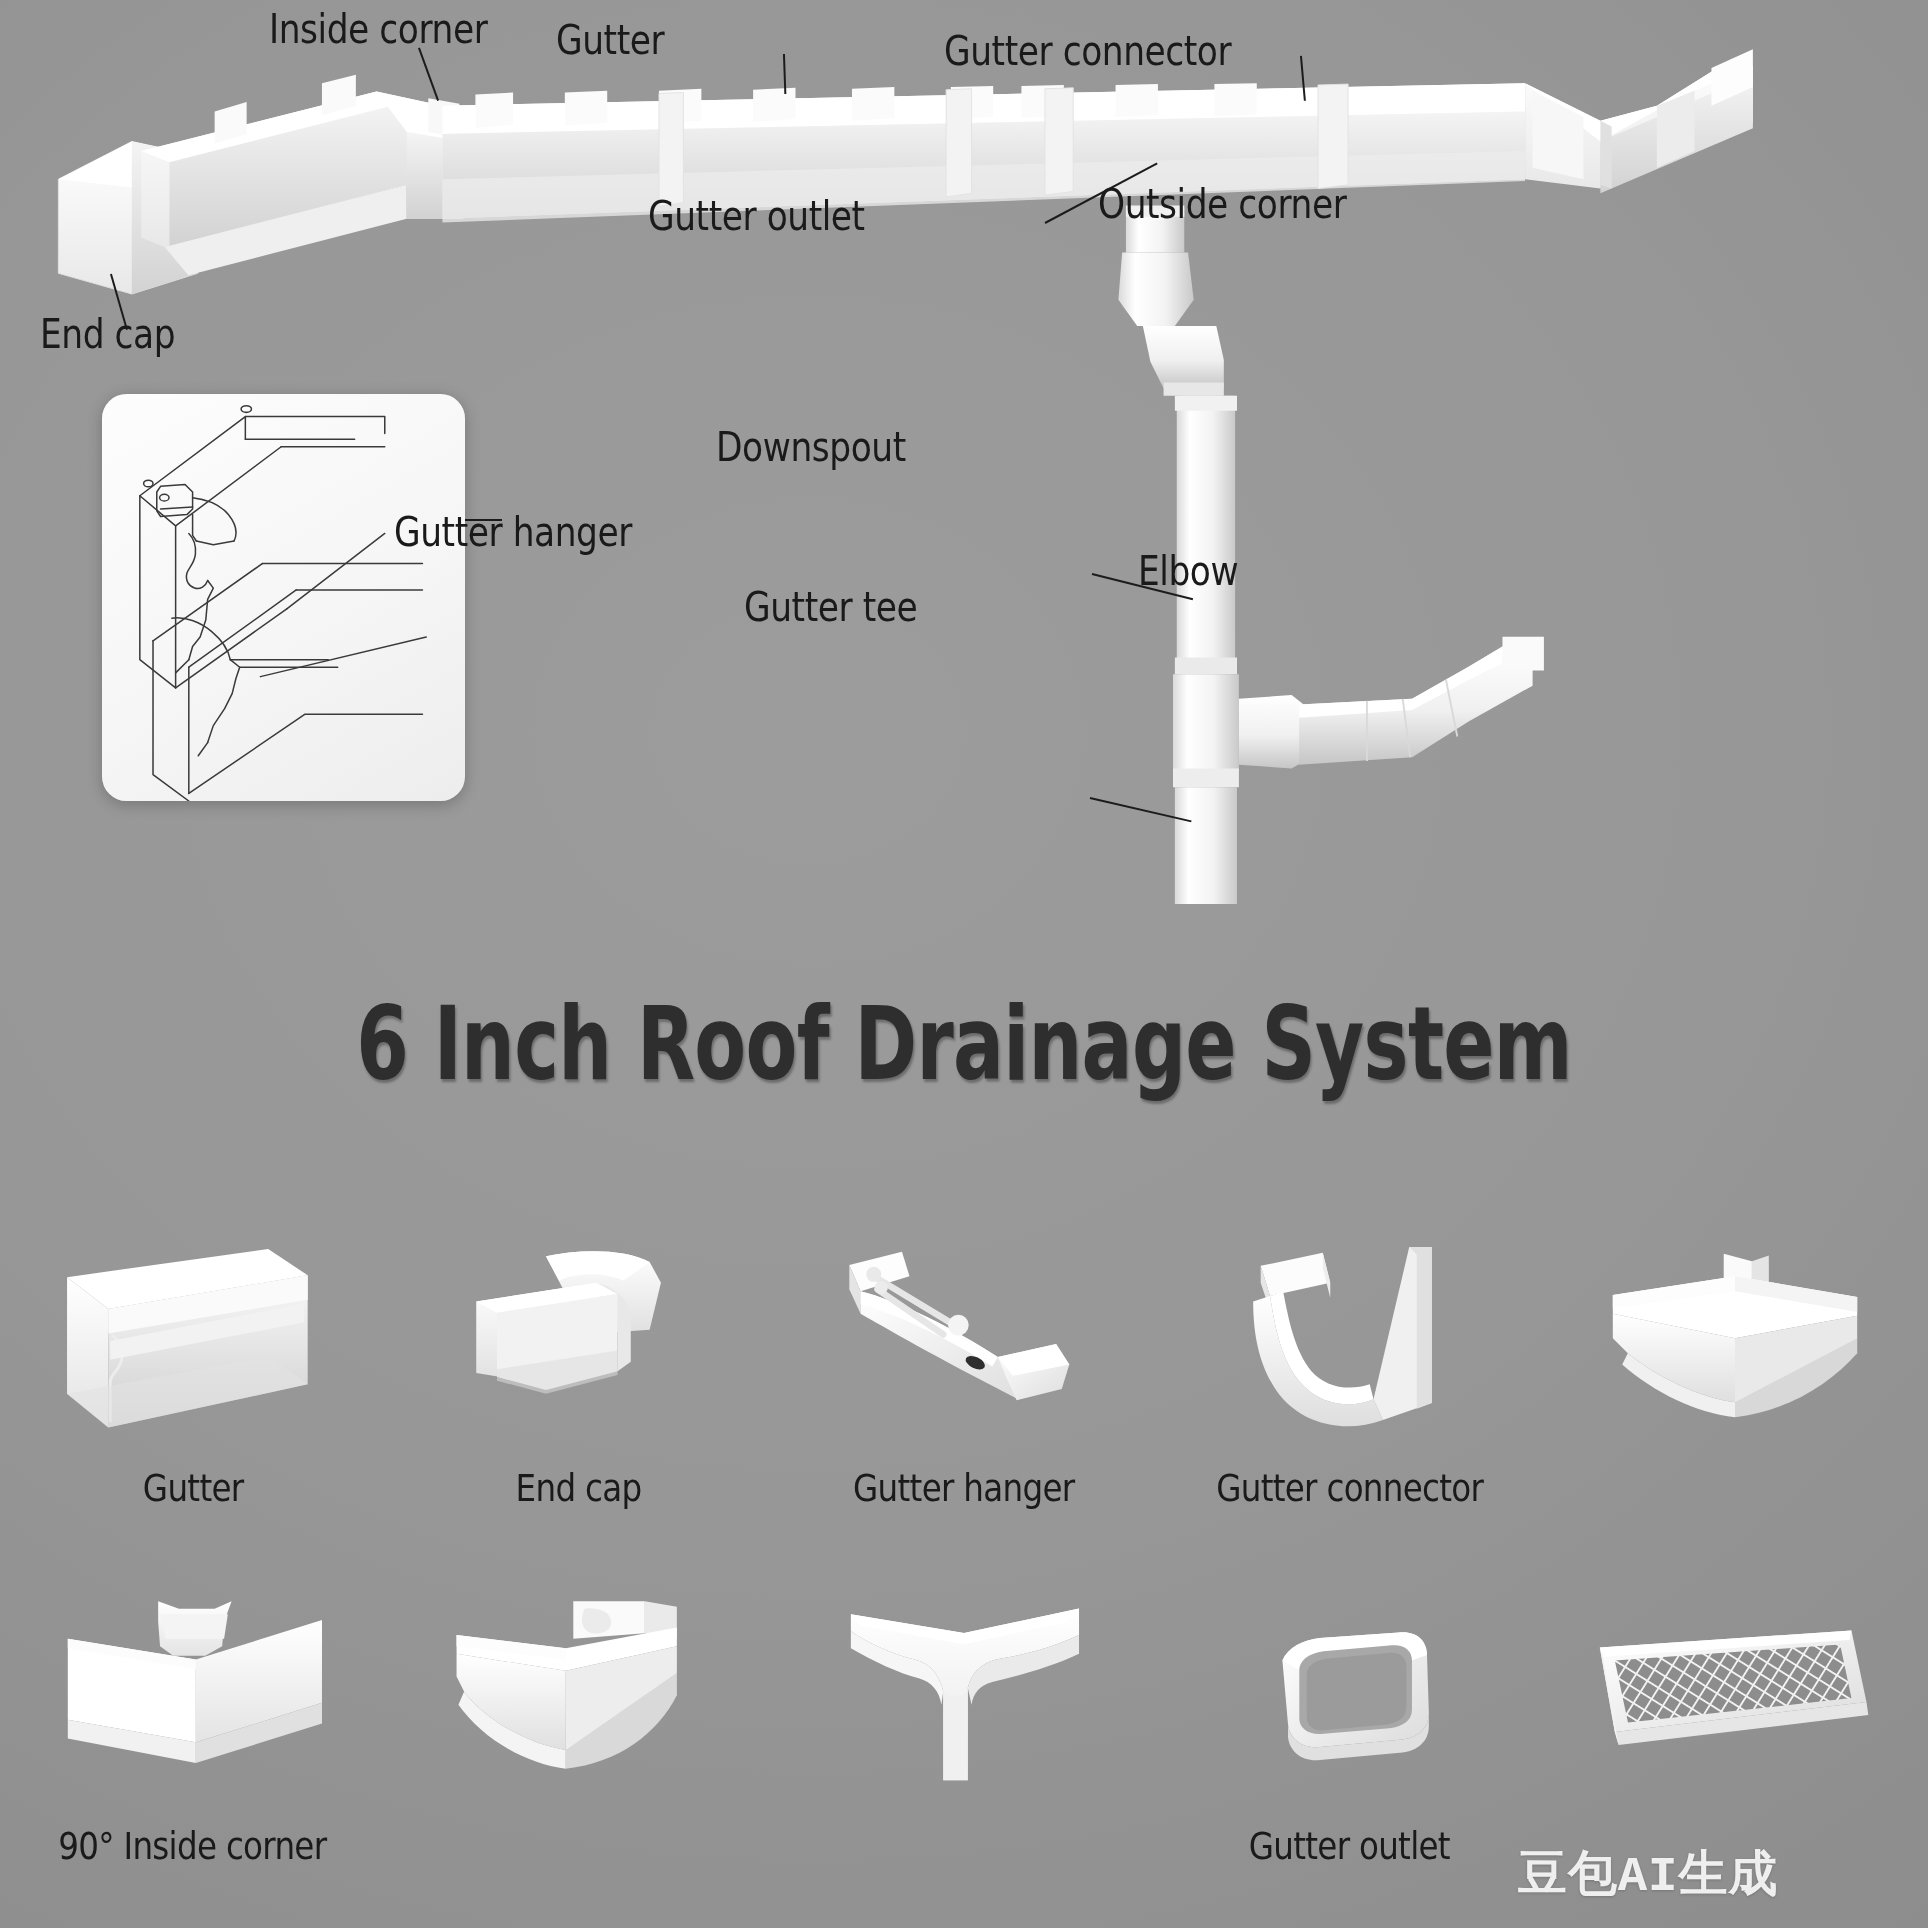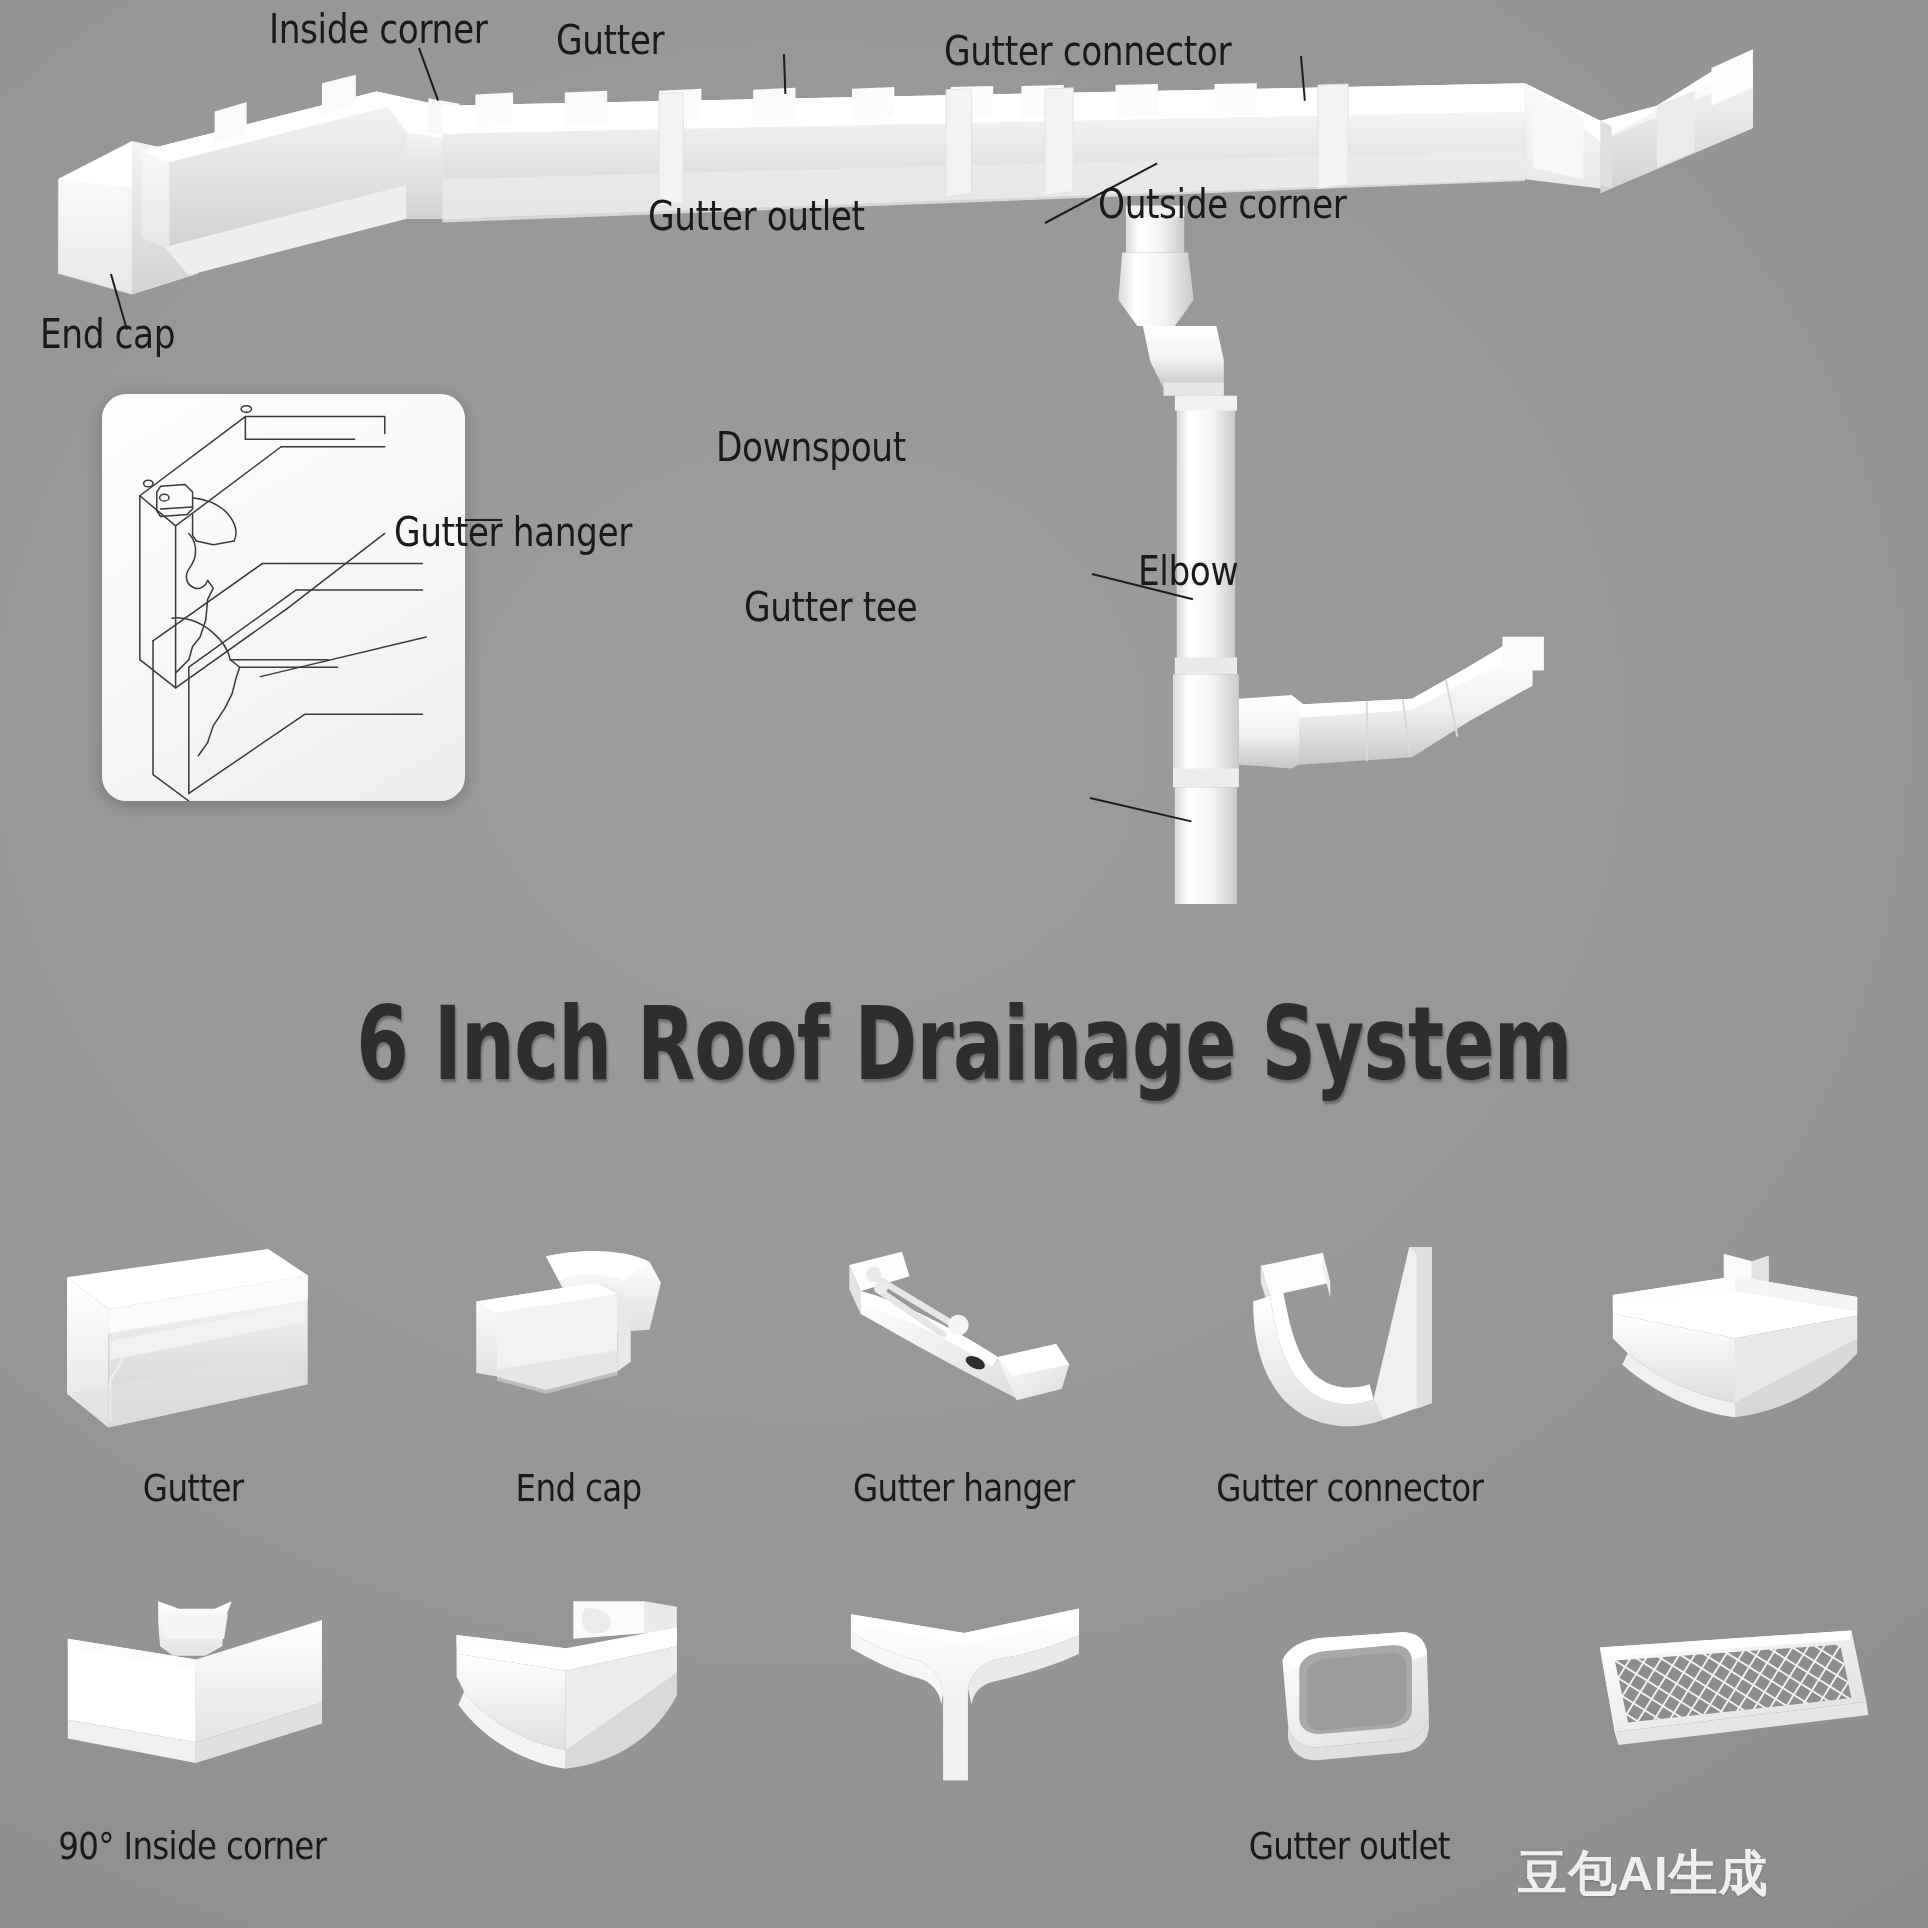--- a/index.html
+++ b/index.html
@@ -68,21 +68,21 @@
     font-size: 37px;
     letter-spacing: -0.8px;
     white-space: nowrap;
   }
   .cap span { display: inline-block; transform: scaleX(0.88); }
 
   
   #watermark {
     position: absolute;
     left: 1518px; top: 1841px;
-    font-family: Liberation Sans, sans-serif;
+    font-family: Liberation Mono, monospace;
     font-weight: bold;
     font-size: 49px;
     color: rgba(255,255,255,0.88);
     letter-spacing: 0.9px;
     text-shadow: 0 0.9px 2.8px rgba(0,0,0,0.18);
   }
 </style>
 </head>
 <body>
 

